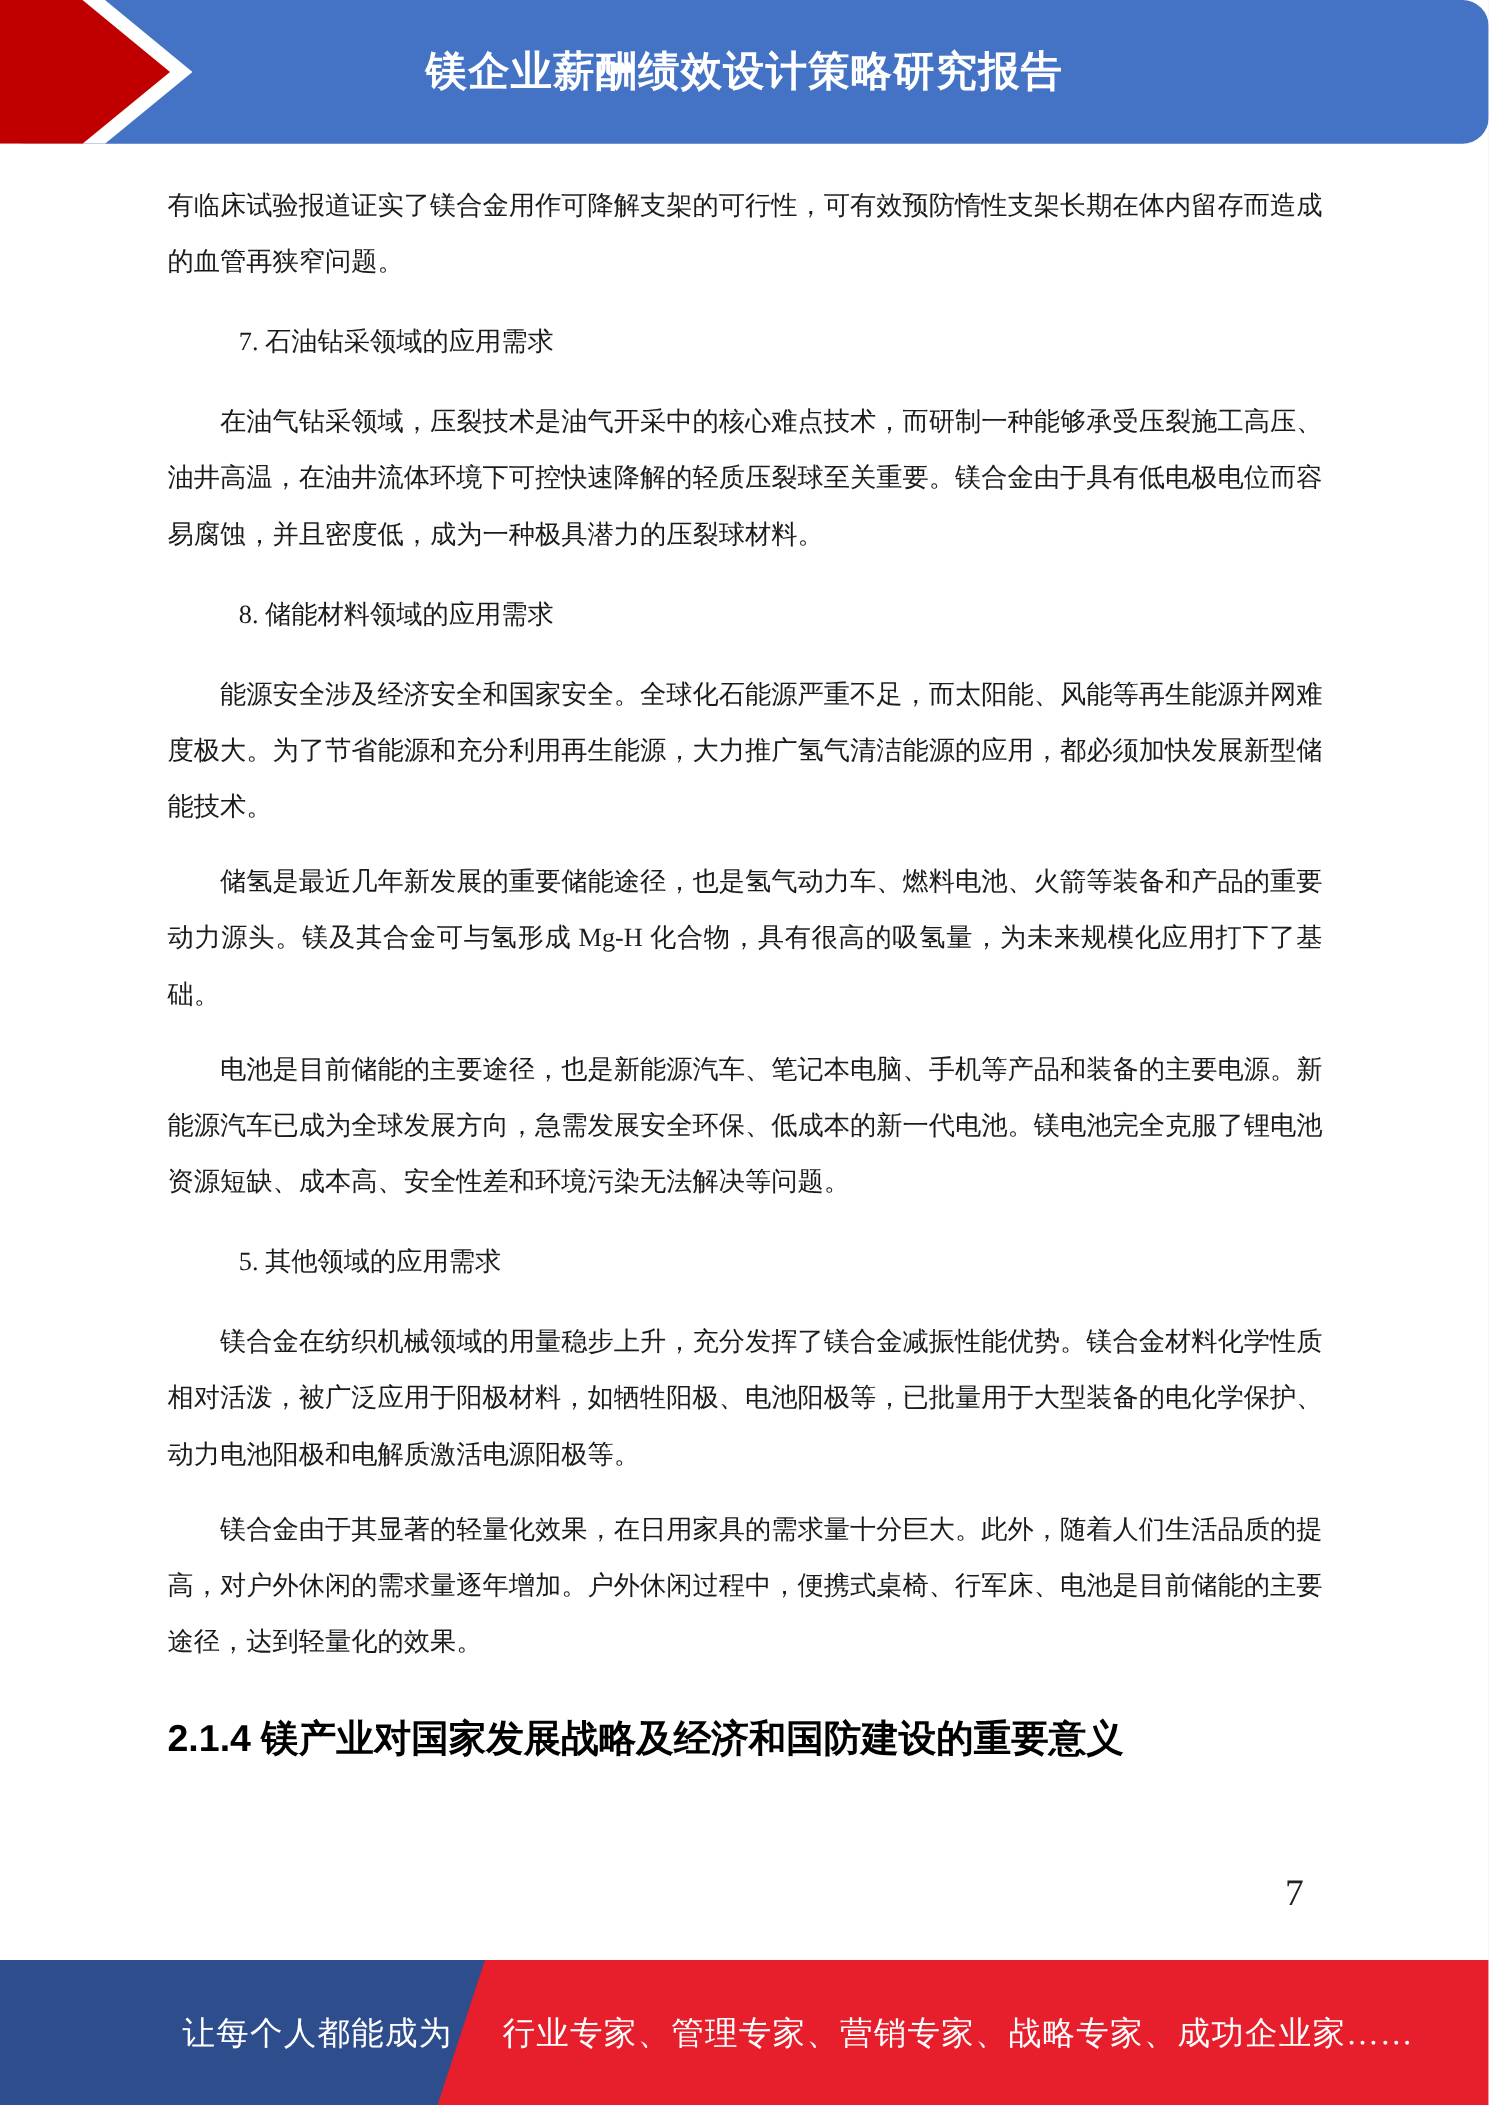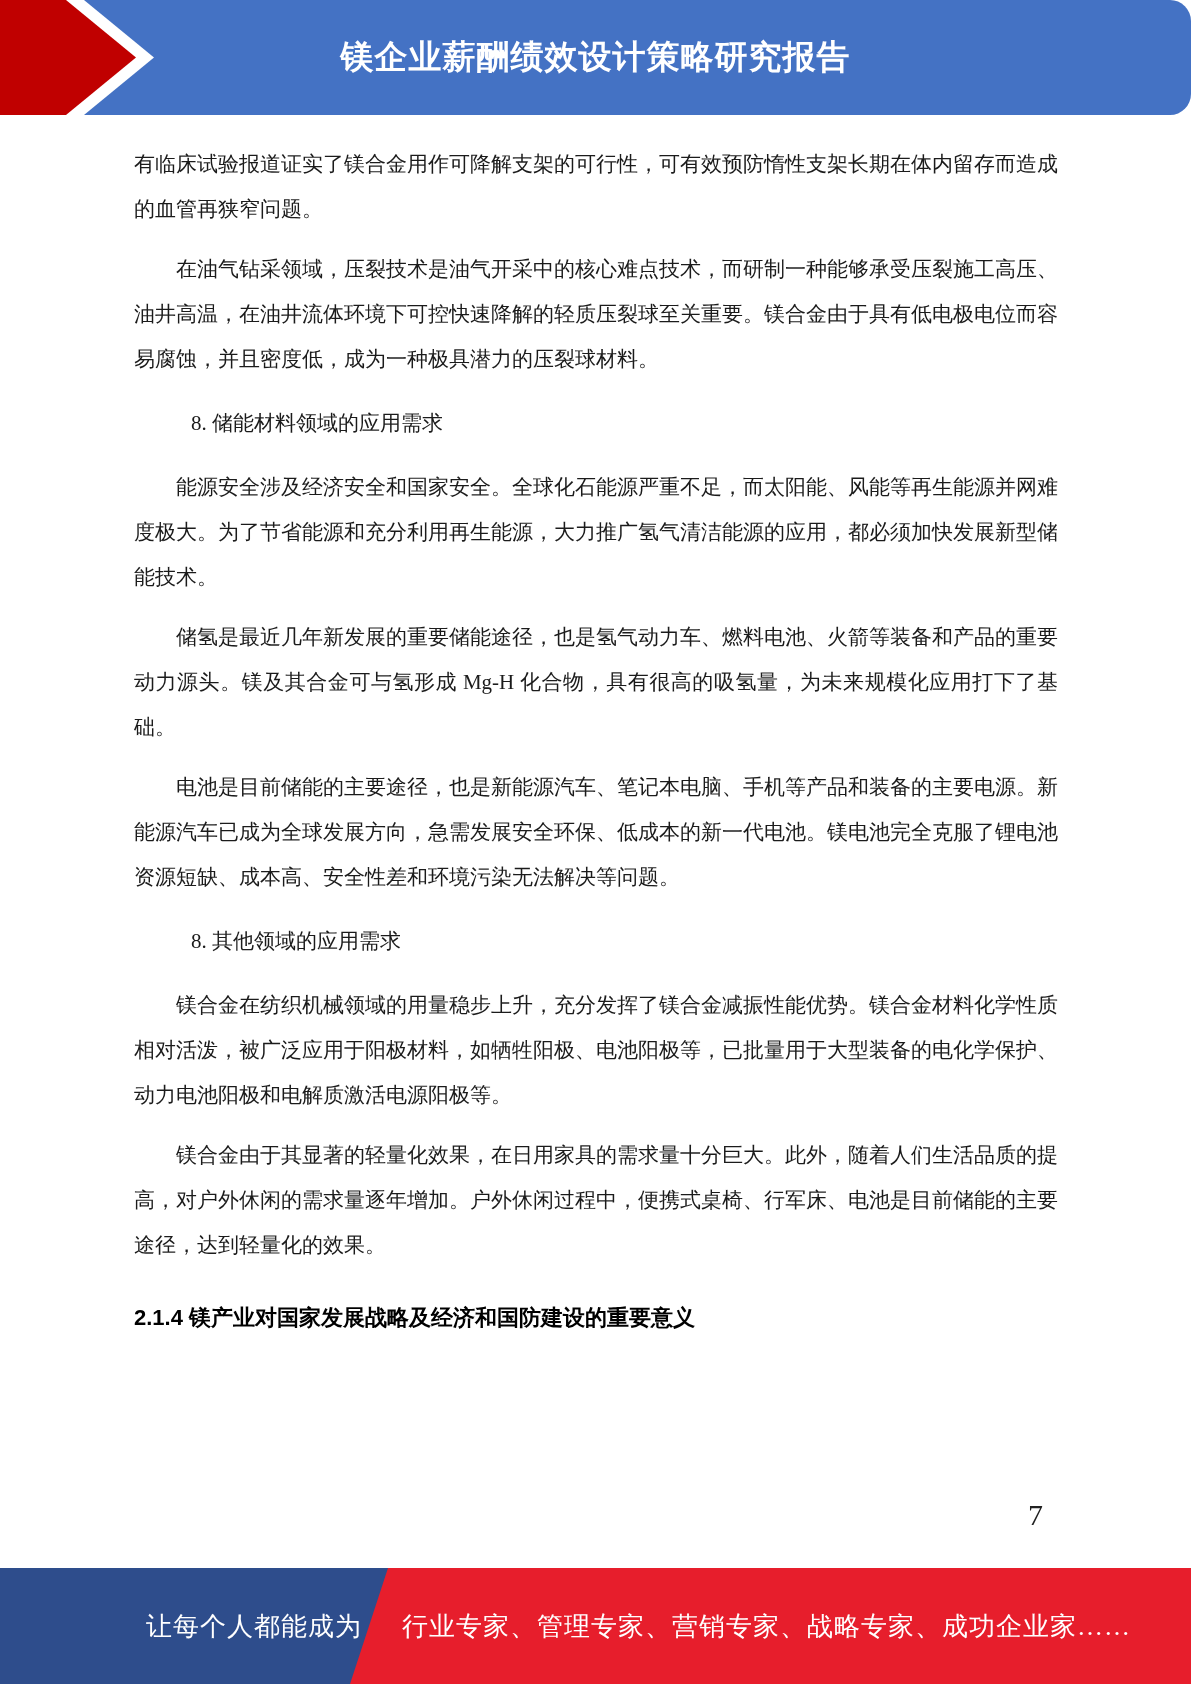--- a/index.html
+++ b/index.html
@@ -28,21 +28,21 @@
     position:absolute; top:115px; left:0;
     padding:27px 69px 0 134px; width:924px;
     color:#1b1b1b; font-size:21px; line-height:45px;
   }
   .blk { margin:0 0 15px 0; }
   .paragraph { text-align:justify; }
   .indent { text-indent:2em; }
   .list-item { text-indent:57px; margin:19px 0 19px 0; }
   .heading {
     font-family:"Liberation Sans","DejaVu Sans",sans-serif;
-    font-weight:bold; font-size:22px; color:#000000;
+    font-weight:bold; font-size:30px; color:#000000;
     line-height:1.3; margin:36px 0 26px 0; text-indent:0;
   }
 
   
   .page-number {
     position:absolute; left:1028px; top:1498px;
     font-size:30px; color:#222222;
   }
 
   
@@ -74,26 +74,27 @@
   <div class="header">
     <svg class="header-arrow" viewBox="0 0 170 115" aria-hidden="true">
       <polygon points="0,0 84,0 154,57.5 84,115 0,115" fill="#ffffff"></polygon>
       <polygon points="0,0 66,0 136,57.5 66,115 0,115" fill="#C00000"></polygon>
     </svg>
     <div class="header-title">镁企业薪酬绩效设计策略研究报告</div>
   </div>
 
   <div class="content">
       <div class="blk paragraph">有临床试验报道证实了镁合金用作可降解支架的可行性，可有效预防惰性支架长期在体内留存而造成的血管再狭窄问题。</div>
+      <div class="blk list-item">7. 石油钻采领域的应用需求</div>
       <div class="blk paragraph indent">在油气钻采领域，压裂技术是油气开采中的核心难点技术，而研制一种能够承受压裂施工高压、油井高温，在油井流体环境下可控快速降解的轻质压裂球至关重要。镁合金由于具有低电极电位而容易腐蚀，并且密度低，成为一种极具潜力的压裂球材料。</div>
       <div class="blk list-item">8. 储能材料领域的应用需求</div>
       <div class="blk paragraph indent">能源安全涉及经济安全和国家安全。全球化石能源严重不足，而太阳能、风能等再生能源并网难度极大。为了节省能源和充分利用再生能源，大力推广氢气清洁能源的应用，都必须加快发展新型储能技术。</div>
       <div class="blk paragraph indent">储氢是最近几年新发展的重要储能途径，也是氢气动力车、燃料电池、火箭等装备和产品的重要动力源头。镁及其合金可与氢形成 Mg-H 化合物，具有很高的吸氢量，为未来规模化应用打下了基础。</div>
       <div class="blk paragraph indent">电池是目前储能的主要途径，也是新能源汽车、笔记本电脑、手机等产品和装备的主要电源。新能源汽车已成为全球发展方向，急需发展安全环保、低成本的新一代电池。镁电池完全克服了锂电池资源短缺、成本高、安全性差和环境污染无法解决等问题。</div>
-      <div class="blk list-item">8. 其他领域的应用需求</div>
+      <div class="blk list-item">5. 其他领域的应用需求</div>
       <div class="blk paragraph indent">镁合金在纺织机械领域的用量稳步上升，充分发挥了镁合金减振性能优势。镁合金材料化学性质相对活泼，被广泛应用于阳极材料，如牺牲阳极、电池阳极等，已批量用于大型装备的电化学保护、动力电池阳极和电解质激活电源阳极等。</div>
       <div class="blk paragraph indent">镁合金由于其显著的轻量化效果，在日用家具的需求量十分巨大。此外，随着人们生活品质的提高，对户外休闲的需求量逐年增加。户外休闲过程中，便携式桌椅、行军床、电池是目前储能的主要途径，达到轻量化的效果。</div>
       <h2 class="blk heading">2.1.4 镁产业对国家发展战略及经济和国防建设的重要意义</h2>
     </div>
 
   <div class="page-number">7</div>
 
   <div class="footer">
     <div class="footer-blue"></div>
     <div class="footer-left-text">让每个人都能成为</div>

